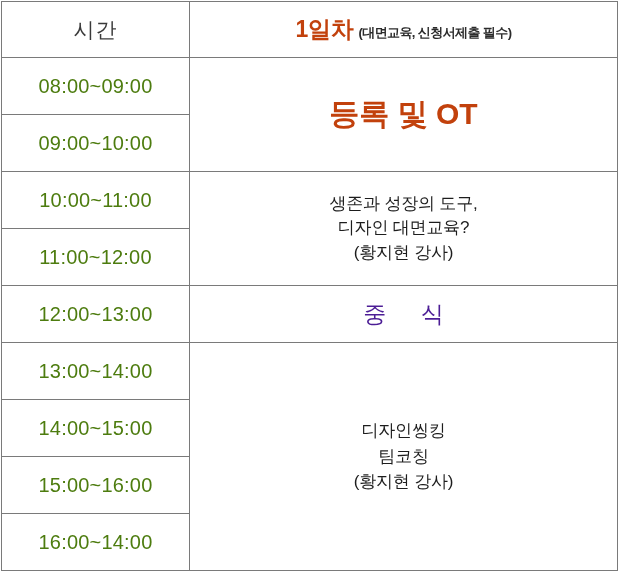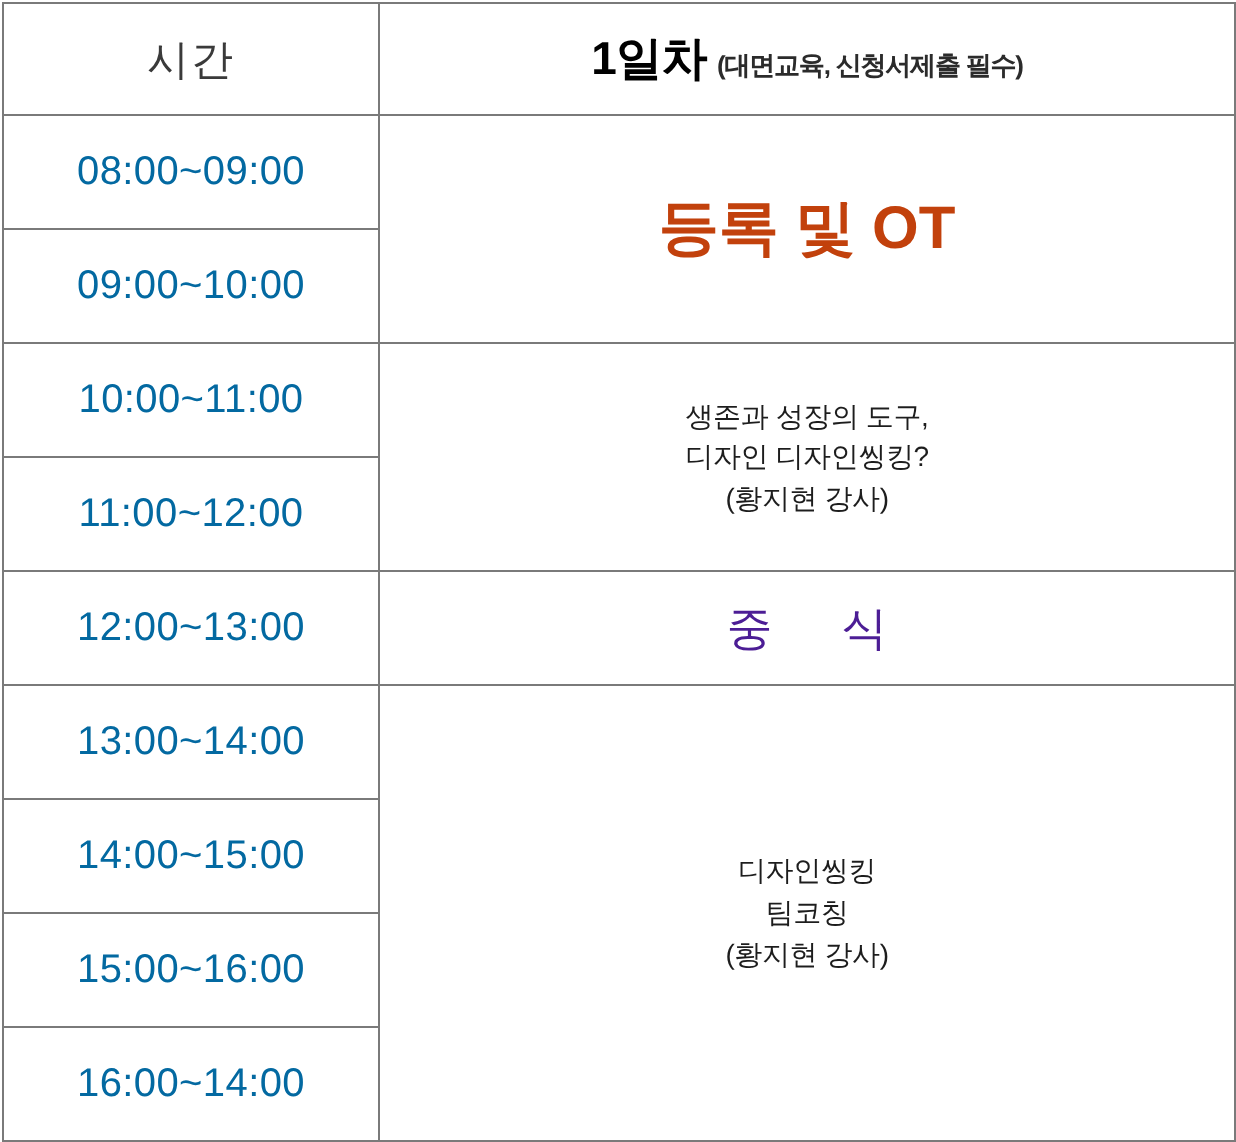--- a/index.html
+++ b/index.html
@@ -50,37 +50,37 @@
   }
   .hdr-day {
     height: 55px;
     text-align: right;
     padding-right: 14px;
     white-space: nowrap;
   }
   .hdr-day .day-main {
     font-size: 23px;
     font-weight: bold;
-    color: #000000;
+    color: #c2410c;
     letter-spacing: -0.3px;
   }
   .hdr-day .day-sub {
     font-size: 13px;
     font-weight: bold;
     color: #2b2b2b;
     letter-spacing: -0.6px;
     margin-left: 5px;
     text-align: center;
   }
 
   
   .time-cell {
     height: 56px;
     font-size: 20px;
-    color: #0369a1;
+    color: #4d7c0f;
     letter-spacing: 0.2px;
     white-space: nowrap;
   }
 
   
   .cell-ot {
     font-size: 30px;
     font-weight: bold;
     color: #c2410c;
     letter-spacing: 0px;
@@ -96,21 +96,21 @@
   }
 
   .cell-purple {
     background: #e4deed;
   }
   .cell-green {
     background: #e9ecdd;
   }
 
   .multiline {
-    font-size: 14px;
+    font-size: 17px;
     line-height: 1.45;
     color: #1d1d1d;
     letter-spacing: -0.2px;
   }
   .multiline .ln { display: block; }
 
   .cell-green .multiline { line-height: 1.5; }
 </style>
 </head>
 <body>
@@ -137,21 +137,21 @@
 
       <tr>
         <td class="time-cell">09:00~10:00</td>
       </tr>
 
       <tr>
         <td class="time-cell">10:00~11:00</td>
         <td class="cell-purple" rowspan="2">
           <span class="multiline">
             <span class="ln">생존과 성장의 도구,</span>
-            <span class="ln">디자인 디자인씽킹?</span>
+            <span class="ln">디자인 대면교육?</span>
             <span class="ln">(황지현 강사)</span>
           </span>
         </td>
       </tr>
 
       <tr>
         <td class="time-cell">11:00~12:00</td>
       </tr>
 
       <tr>

